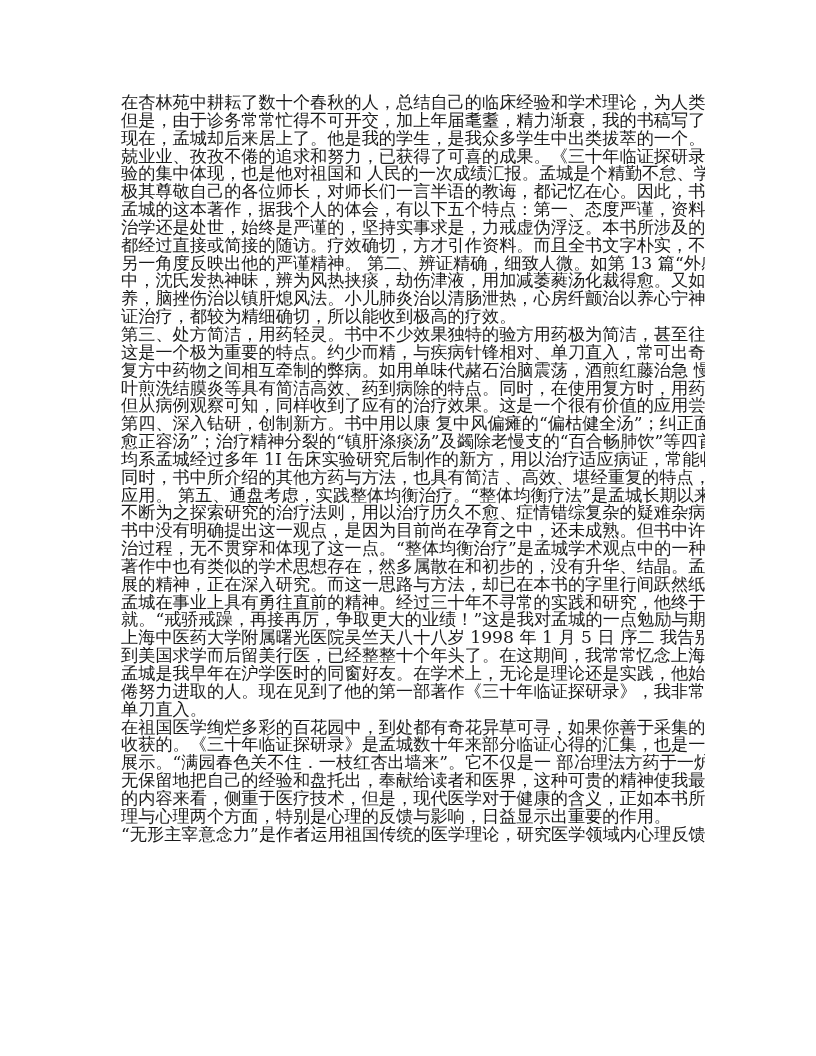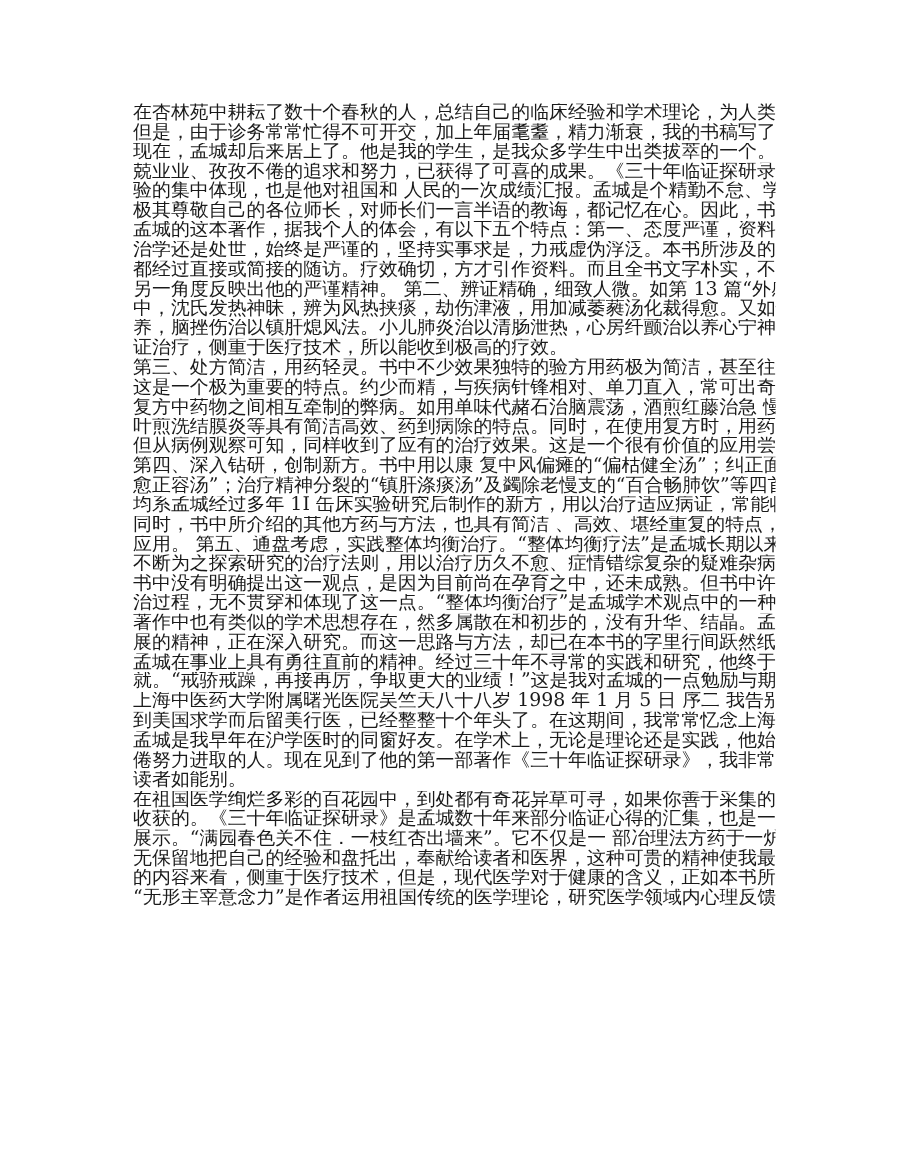--- a/index.html
+++ b/index.html
@@ -43,21 +43,21 @@
     <div class="line"> 现在，孟城却后来居上了。他是我的学生，是我众多学生中出类拔萃的一个。他经过几十年兢</div>
     <div class="line">兢业业、孜孜不倦的追求和努力，已获得了可喜的成果。《三十年临证探研录》不仅是他学术经</div>
     <div class="line">验的集中体现，也是他对祖国和 人民的一次成绩汇报。孟城是个精勤不怠、学而不厌的人，他</div>
     <div class="line">极其尊敬自己的各位师长，对师长们一言半语的教诲，都记忆在心。因此，书中内容多有他与</div>
     <div class="line"> 孟城的这本著作，据我个人的体会，有以下五个特点：第一、态度严谨，资料可靠。孟城无论</div>
     <div class="line">治学还是处世，始终是严谨的，坚持实事求是，力戒虚伪浮泛。本书所涉及的病例，写作前他</div>
     <div class="line">都经过直接或简接的随访。疗效确切，方才引作资料。而且全书文字朴实，不事渲染，也可从</div>
     <div class="line">另一角度反映出他的严谨精神。 第二、辨证精确，细致人微。如第 13 篇“外感风热误药致变”</div>
     <div class="line">中，沈氏发热神昧，辨为风热挟痰，劫伤津液，用加减萎蕤汤化裁得愈。又如惊恐重症治以补</div>
     <div class="line">养，脑挫伤治以镇肝熄风法。小儿肺炎治以清肠泄热，心房纤颤治以养心宁神等诸多病例的辨</div>
-    <div class="line last">证治疗，侧重于医疗技术，所以能收到极高的疗效。</div>
+    <div class="line last">证治疗，都较为精细确切，所以能收到极高的疗效。</div>
     <div class="line"> 第三、处方简洁，用药轻灵。书中不少效果独特的验方用药极为简洁，甚至往往以单味药取效，</div>
     <div class="line">这是一个极为重要的特点。约少而精，与疾病针锋相对、单刀直入，常可出奇制胜，而且没有</div>
     <div class="line">复方中药物之间相互牵制的弊病。如用单味代赭石治脑震荡，酒煎红藤治急 慢性阑尾炎，霜桑</div>
     <div class="line">叶煎洗结膜炎等具有简洁高效、药到病除的特点。同时，在使用复方时，用药的剂量每常较轻，</div>
     <div class="line">但从病例观察可知，同样收到了应有的治疗效果。这是一个很有价值的应用尝试，既可减少药</div>
     <div class="line"> 第四、深入钻研，创制新方。书中用以康 复中风偏瘫的“偏枯健全汤”；纠正面神经瘫痪的“圣</div>
     <div class="line">愈正容汤”；治疗精神分裂的“镇肝涤痰汤”及蠲除老慢支的“百合畅肺饮”等四首特效处方，</div>
     <div class="line">均系孟城经过多年 1I 缶床实验研究后制作的新方，用以治疗适应病证，常能收到预期的效果。</div>
     <div class="line"> 同时，书中所介绍的其他方药与方法，也具有简洁 、高效、堪经重复的特点，因而值得推广</div>
     <div class="line">应用。 第五、通盘考虑，实践整体均衡治疗。“整体均衡疗法”是孟城长期以来始终坚持，并</div>
@@ -65,20 +65,21 @@
     <div class="line"> 书中没有明确提出这一观点，是因为目前尚在孕育之中，还未成熟。但书中许多复杂病例的辨</div>
     <div class="line">治过程，无不贯穿和体现了这一点。“整体均衡治疗”是孟城学术观点中的一种创见，虽然先哲</div>
     <div class="line">著作中也有类似的学术思想存在，然多属散在和初步的，没有升华、结晶。孟城本着继承和发</div>
     <div class="line">展的精神，正在深入研究。而这一思路与方法，却已在本书的字里行间跃然纸上，读者如能别</div>
     <div class="line"> 孟城在事业上具有勇往直前的精神。经过三十年不寻常的实践和研究，他终于获得了今日的成</div>
     <div class="line last">就。“戒骄戒躁，再接再厉，争取更大的业绩！”这是我对孟城的一点勉励与期望。</div>
     <div class="line">上海中医药大学附属曙光医院吴竺天八十八岁 1998 年 1 月 5 日 序二 我告别祖国和上海，</div>
     <div class="line last">到美国求学而后留美行医，已经整整十个年头了。在这期间，我常常忆念上海的亲朋好友。</div>
     <div class="line"> 孟城是我早年在沪学医时的同窗好友。在学术上，无论是理论还是实践，他始终是一个孜孜不</div>
     <div class="line">倦努力进取的人。现在见到了他的第一部著作《三十年临证探研录》，我非常高兴，因而激动地</div>
-    <div class="line last">读者如能别。</div>
+    <div class="line last">单刀直入。</div>
     <div class="line"> 在祖国医学绚烂多彩的百花园中，到处都有奇花异草可寻，如果你善于采集的话，是一定会有</div>
     <div class="line">收获的。《三十年临证探研录》是孟城数十年来部分临证心得的汇集，也是一次杏苑采宝的小小</div>
     <div class="line">展示。“满园春色关不住．一枝红杏出墙来”。它不仅是一 部冶理法方药于一炉的好书，而且毫</div>
     <div class="line">无保留地把自己的经验和盘托出，奉献给读者和医界，这种可贵的精神使我最为感动。就书中</div>
     <div class="line">的内容来看，侧重于医疗技术，但是，现代医学对于健康的含义，正如本书所说的，包括了生</div>
+    <div class="line last">理与心理两个方面，特别是心理的反馈与影响，日益显示出重要的作用。</div>
     <div class="line"> “无形主宰意念力”是作者运用祖国传统的医学理论，研究医学领域内心理反馈现象的一次大</div>
   </div>
 
 </body></html>

